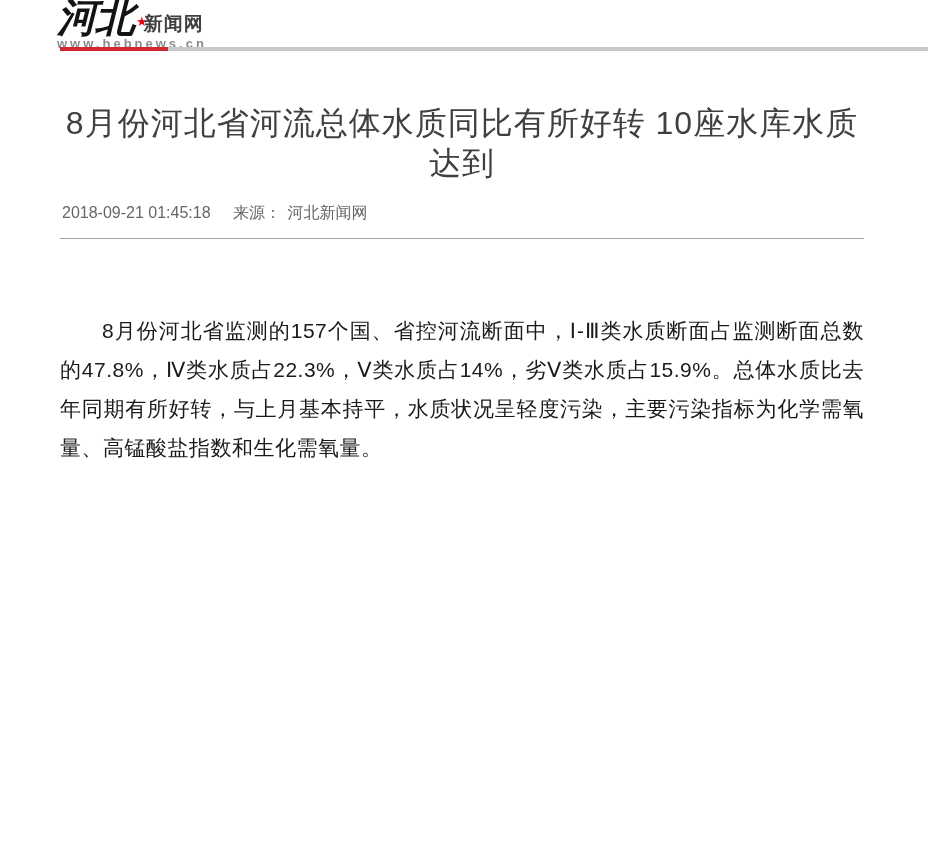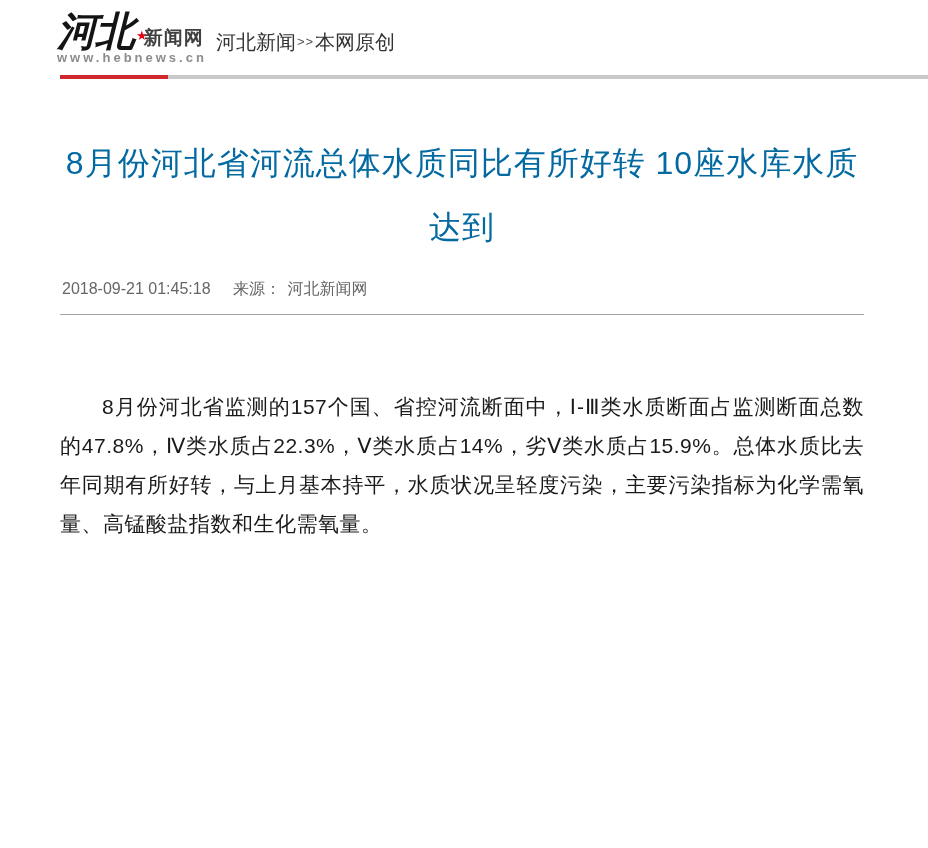--- a/index.html
+++ b/index.html
@@ -8,21 +8,21 @@
     width: 928px;
     height: 848px;
     background: #ffffff;
     overflow: hidden;
     font-family: "Liberation Sans", sans-serif;
     color: #1a1a1a;
   }
 
   
   .site-header {
-    height: 75px;
+    height: 47px;
     display: flex;
     align-items: center;
     padding-left: 57px;
   }
   .logo {
     display: inline-block;
     cursor: pointer;
     line-height: 1;
     white-space: nowrap;
   }
@@ -85,23 +85,23 @@
   .header-divider .seg-red  { width: 108px; background: #d0282e; }
   .header-divider .seg-gray { flex: 1; background: #c9c9c9; }
 
   
   .content { padding: 0 64px 0 60px; }
 
   .article-title {
     margin: 52px 0 0 0;
     font-size: 32px;
     font-weight: 400;
-    color: #0369a1;
+    color: #404040;
     text-align: center;
-    line-height: 64px;
+    line-height: 40px;
     letter-spacing: 1px;
   }
   .article-title span { display: block; }
 
   .article-meta {
     margin-top: 20px;
     font-size: 16px;
     color: #666666;
     padding: 0 0 14px 2px;
     border-bottom: 1px solid #a3a3a3;
@@ -128,23 +128,20 @@
   <header class="site-header">
     <div class="logo">
       <div class="logo-top">
         <span class="logo-main">河北</span>
         <span class="logo-accent">★</span>
         <span class="logo-suffix">新闻网</span>
       </div>
       <div class="logo-url">www.hebnews.cn</div>
     </div>
 
-    <nav class="breadcrumb">
-      <span class="crumb">河北新闻</span><span class="crumb-sep">&gt;&gt;</span><span class="crumb">本网原创</span>
-    </nav>
   </header>
 
   <div class="header-divider">
     <div class="seg-red"></div>
     <div class="seg-gray"></div>
   </div>
 
   <main class="content">
 
     <h1 class="article-title">

